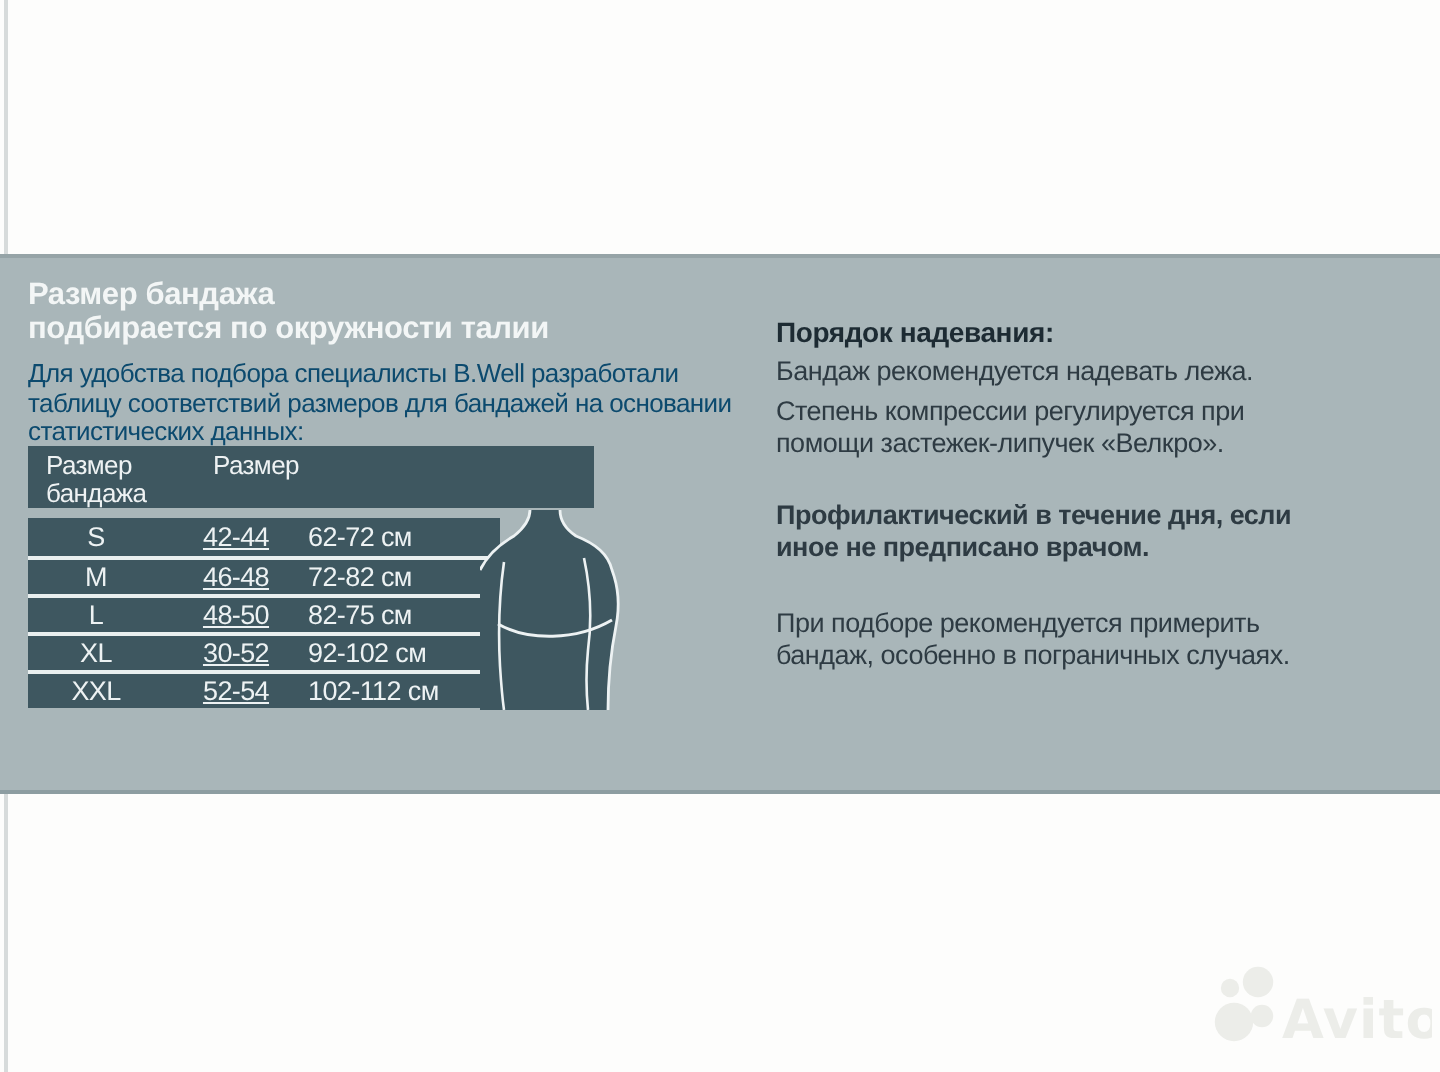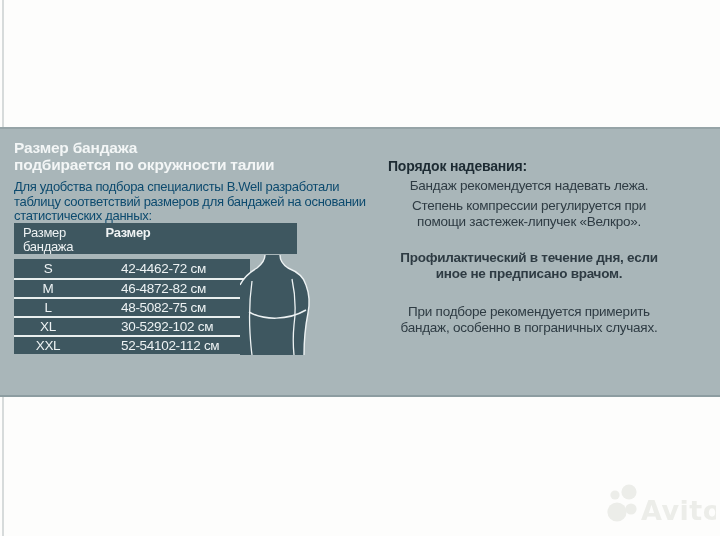--- a/index.html
+++ b/index.html
@@ -30,48 +30,48 @@
     font-size:13px; color:#0c4a6e; line-height:14.5px; letter-spacing:-0.3px;
   }
   
   .size-header {
     position:absolute; left:14px; top:94px; width:283px; height:31px;
     background:#3e5760; display:flex; align-items:flex-start;
     color:#eef2f3; font-size:13px; line-height:13.5px; letter-spacing:-0.3px;
     padding-top:3px;
   }
   .size-header .hc1 { width:80px; padding-left:9px; text-align:left; }
-  .size-header .hc2 { width:68px; text-align:center;font-weight:bold; }
+  .size-header .hc2 { width:68px; text-align:center; }
   .size-header .hc3 { width:105px; text-align:center;margin-top:42px; }
   .size-body {
     position:absolute; left:14px; top:130px; width:236px; height:95px;
     background:#3e5760;
   }
   .size-row {
     display:flex; height:19px; align-items:center;
     color:#edf2f3; font-size:13.5px; letter-spacing:-0.3px;
   }
   .size-row + .size-row { border-top:2px solid #e9efef; height:19px; }
   .size-row .c1 { width:68px; text-align:center; }
-  .size-row .c2 { width:72px; text-align:right; }
+  .size-row .c2 { width:72px; text-align:center;text-decoration:underline; }
   .size-row .c3 { width:96px; }
   .silhouette {
     position:absolute; left:240px; top:126px; width:75px; height:100px;
   }
   
   .right-text {
     position:absolute; left:388px; top:13px; width:282px;
     font-size:13.5px; line-height:16px; color:#2e3b43; letter-spacing:-0.25px;margin-top:16px;
   }
   .right-text h2 {
     font-size:14px; color:#1d2b33; line-height:16px; margin:0 0 4px 0;
     letter-spacing:-0.2px;
   }
   .right-text h2.h2-tight { margin-bottom:2px; }
-  .right-text p { margin:0 0 4px 0;text-align:center; }
+  .right-text p { margin:0 0 4px 0; }
   .right-text p.gap-after { margin-bottom:20px; }
   .right-text p.gap-after-lg { margin-bottom:22px;font-weight:bold; }
   
   .watermark { position:absolute; right:4px; bottom:6px; }
 </style>
 </head>
 <body>
 
 <div class="left-edge-line"></div>
 

